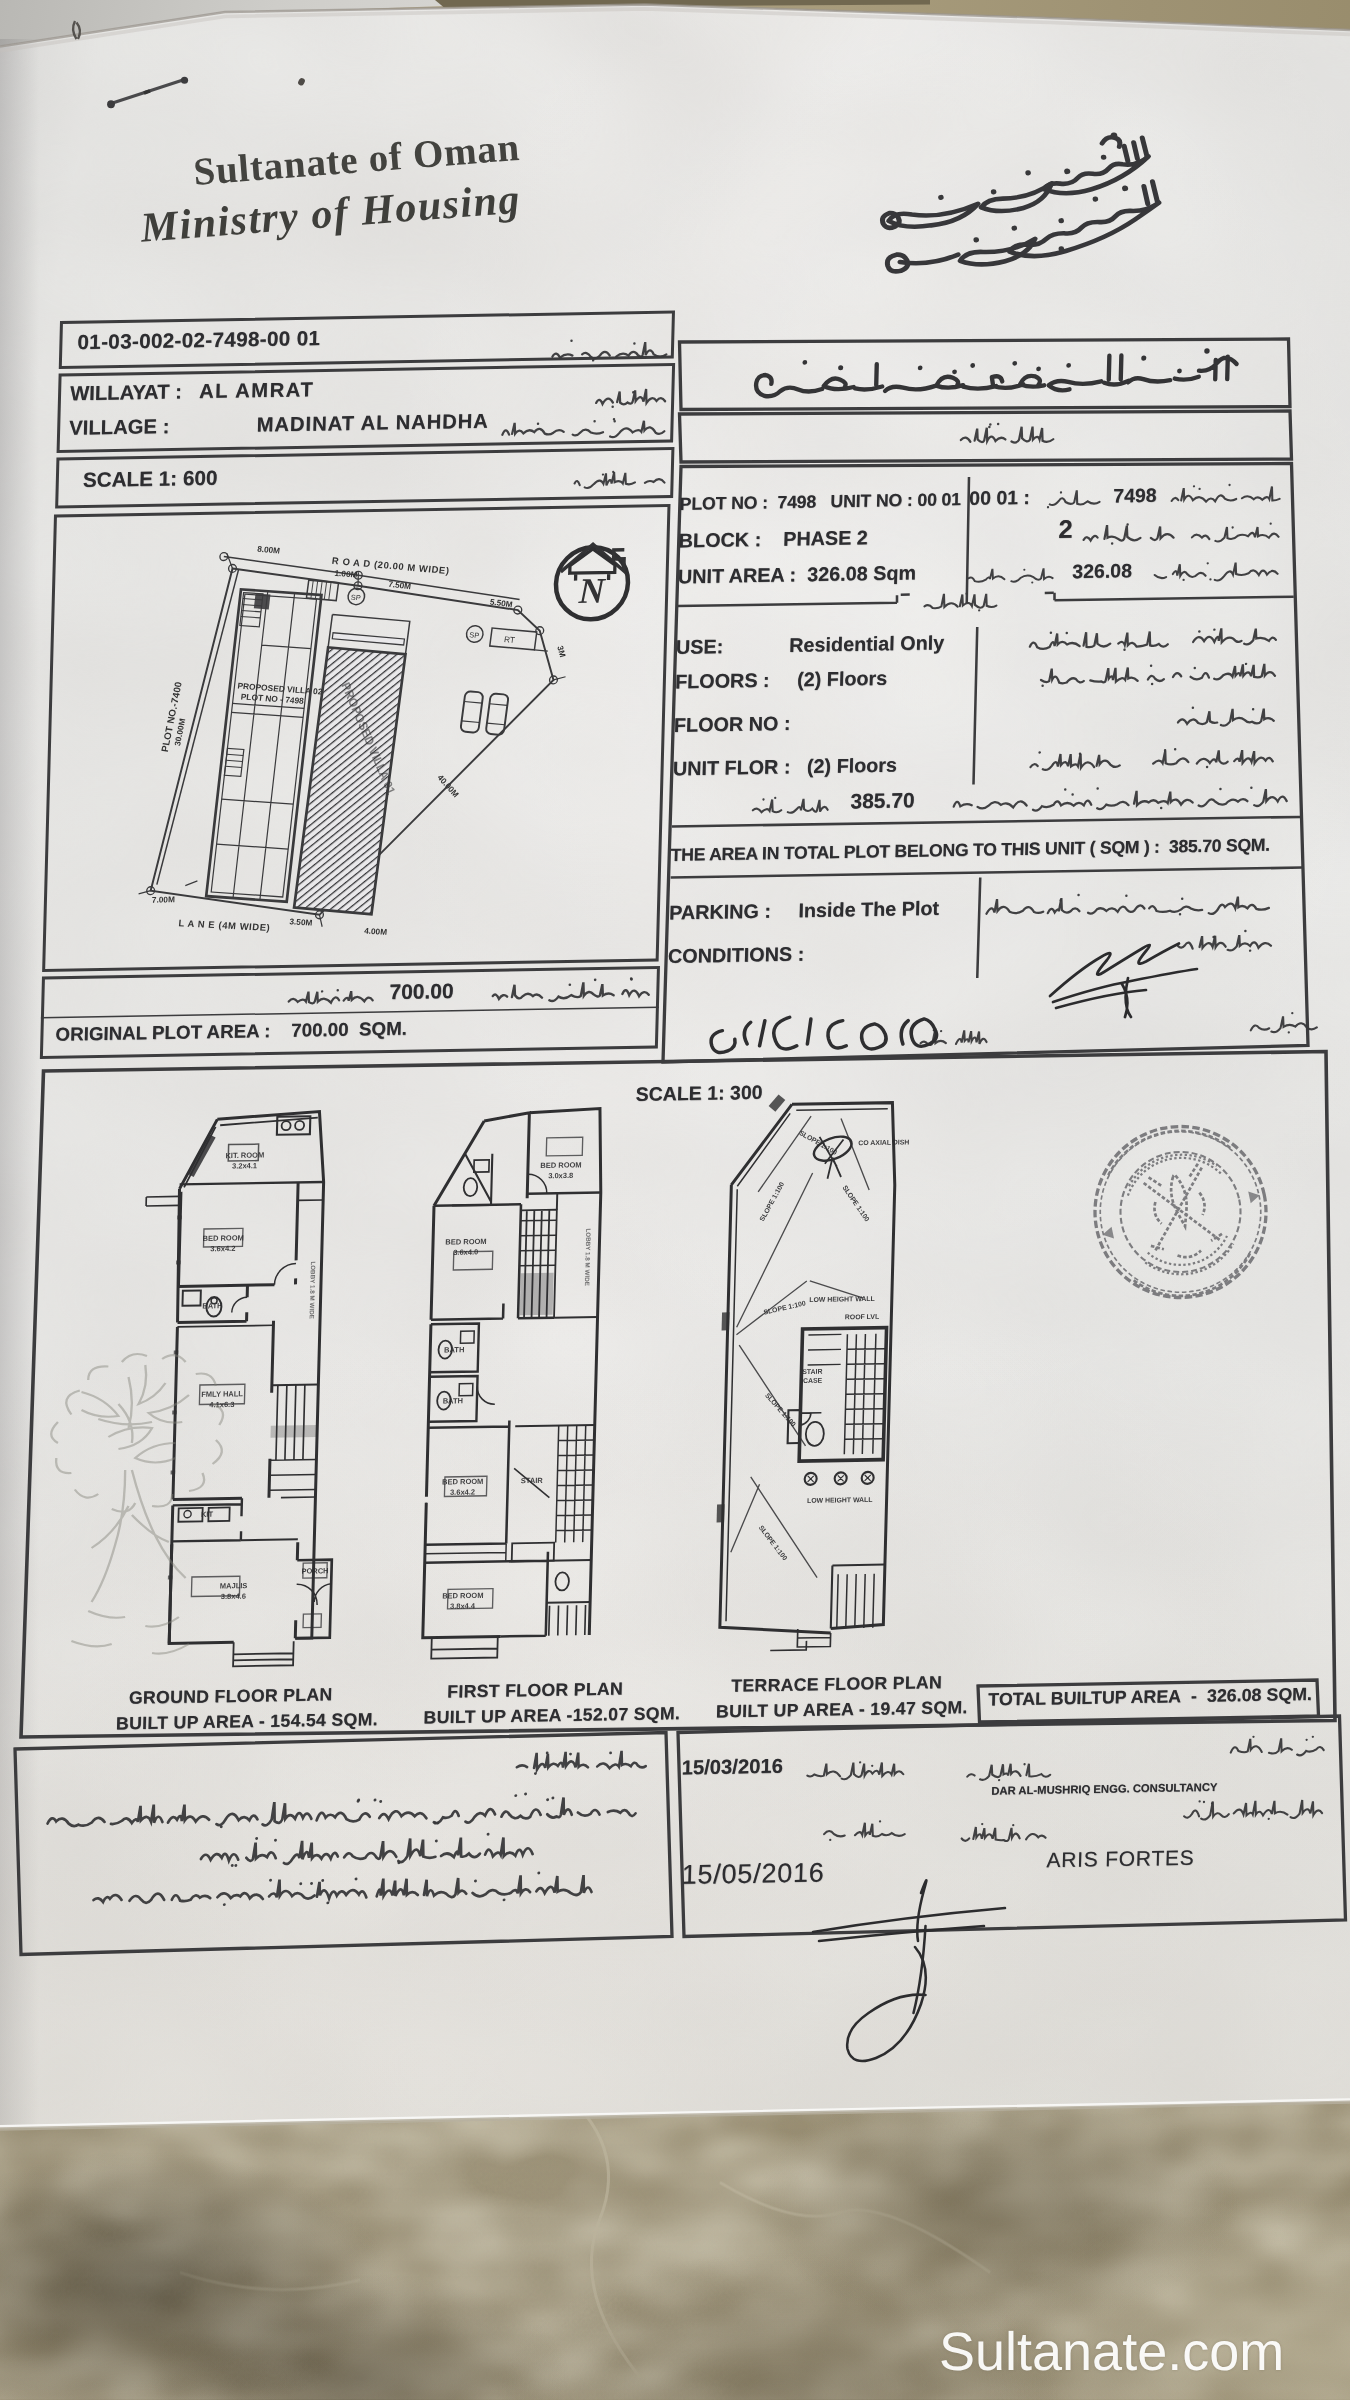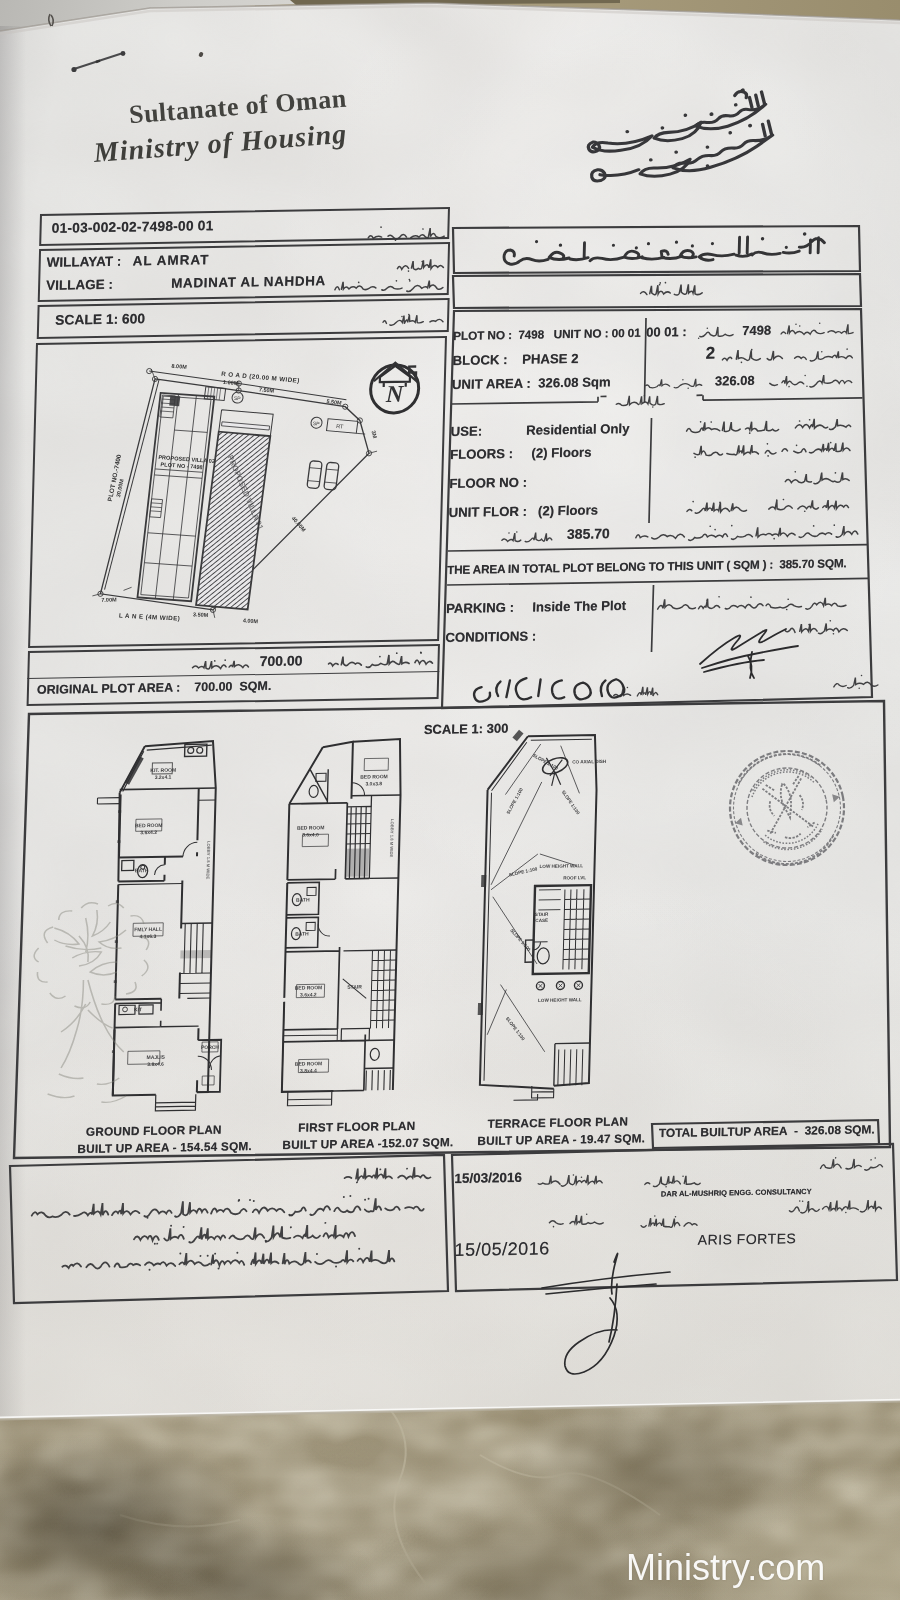--- a/index.html
+++ b/index.html
@@ -877,14 +877,14 @@
 <svg class="abs" style="left:530px;top:1240px;overflow:visible" width="180" height="140">
  <g fill="none" stroke="#2c2c2e" stroke-width="1.7" stroke-linecap="round">
   <path d="M84 22 q6 -16 2 -2 q-6 22 -4 34"></path>
   <path d="M12 48 q60 -10 128 -16"></path>
   <path d="M16 54 q56 -6 110 -10"></path>
   <path d="M80 58 q12 14 4 38 q-10 28 -30 36 q-16 6 -19 -6 q-2 -13 14 -24 q20 -14 38 -12"></path>
   <path d="M87 44 q-2 34 -8 58"></path>
  </g>
 </svg>
 
-<div class="abs" style="left:626px;top:1547px;font-size:36px;color:#ffffff;opacity:0.93;font-family:'Liberation Sans',sans-serif;text-shadow:0 0 2px rgba(120,110,90,0.5)">Ministry.com</div>
+<div class="abs" style="left:626px;top:1547px;font-size:36px;color:#ffffff;opacity:0.93;font-family:'Liberation Sans',sans-serif;text-shadow:0 0 2px rgba(120,110,90,0.5)">Sultanate.com</div>
 
 </div>
 </body></html>

